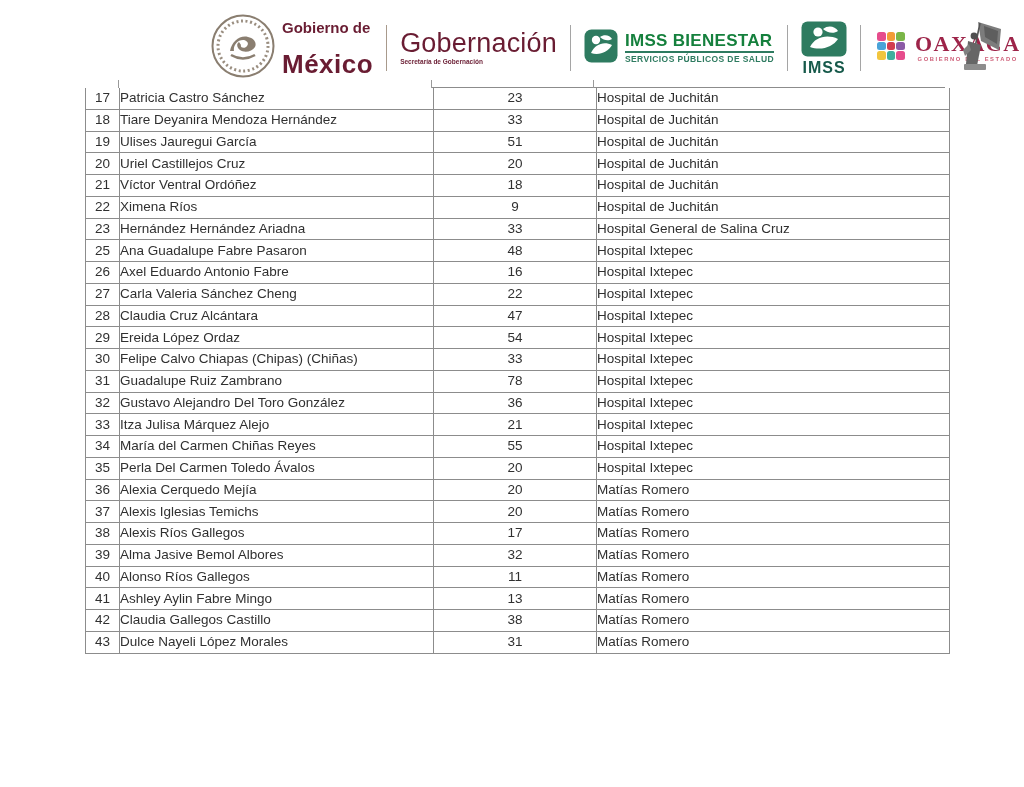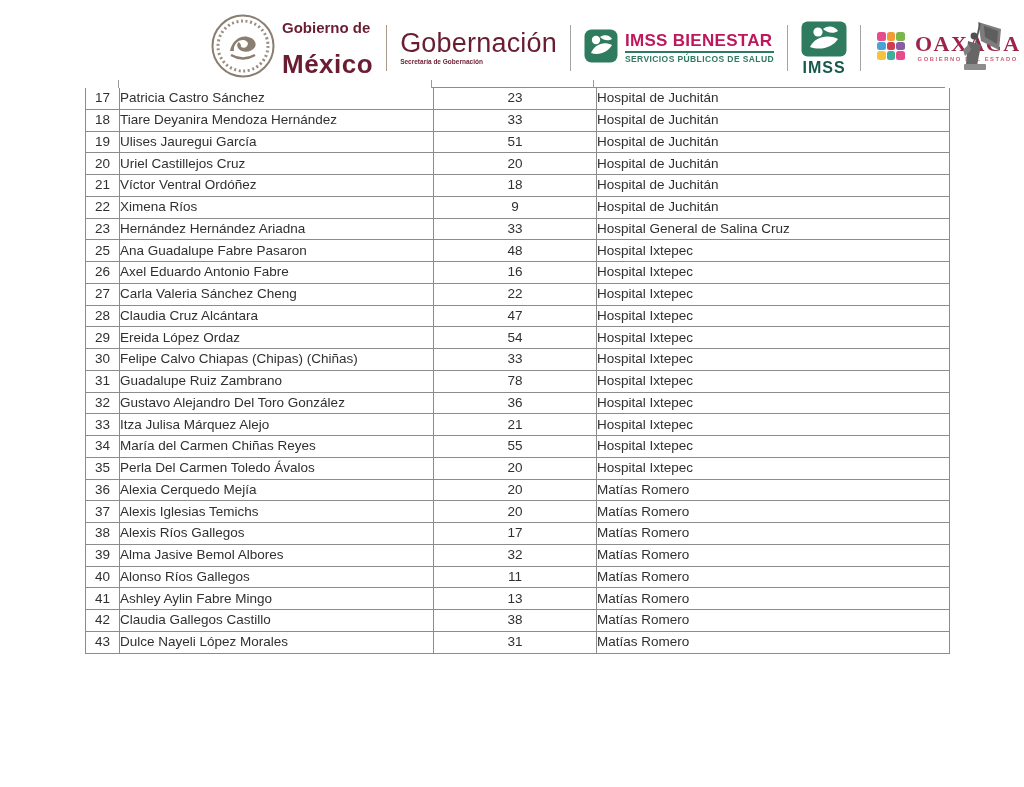--- a/index.html
+++ b/index.html
@@ -22,21 +22,21 @@
   .gob-text{display:flex;flex-direction:column;line-height:1;color:#691c32;margin-left:6px;}
   .gob-line1{font-size:15px;font-weight:bold;}
   .gob-line2{font-size:26px;font-weight:bold;margin-top:16px;letter-spacing:0.5px;}
 
   .segob-block{display:flex;flex-direction:column;color:#691c32;line-height:1;}
   .segob-title{font-size:27px;font-weight:normal;letter-spacing:0.2px;}
   .segob-sub{font-size:6.5px;font-weight:bold;margin-top:2px;}
 
   .imssb-block{display:flex;align-items:center;}
   .imssb-text{display:flex;flex-direction:column;margin-left:7px;line-height:1;}
-  .imssb-title{font-size:17px;font-weight:bold;color:#be185d;letter-spacing:0.3px;}
+  .imssb-title{font-size:17px;font-weight:bold;color:#15803d;letter-spacing:0.3px;}
   .imssb-rule{height:2px;background:#2e7b60;margin:2px 0 2px 0;}
   .imssb-sub{font-size:8.5px;font-weight:bold;color:#2e7b60;letter-spacing:0.4px;}
 
   .imss-block{display:flex;flex-direction:column;align-items:center;line-height:1;}
   .imss-label{font-size:16px;font-weight:bold;color:#16594a;letter-spacing:1px;margin-top:0;}
 
   .oax-block{display:flex;align-items:center;}
   .oax-text{display:flex;flex-direction:column;margin-left:7px;line-height:1;}
   .oax-title{font-family:"Liberation Serif", serif;font-size:22px;font-weight:bold;color:#9d2449;letter-spacing:1.5px;}
   .oax-sub{font-size:5.8px;font-weight:bold;color:#cf6079;letter-spacing:1.6px;margin-top:2px;text-align:center;}

